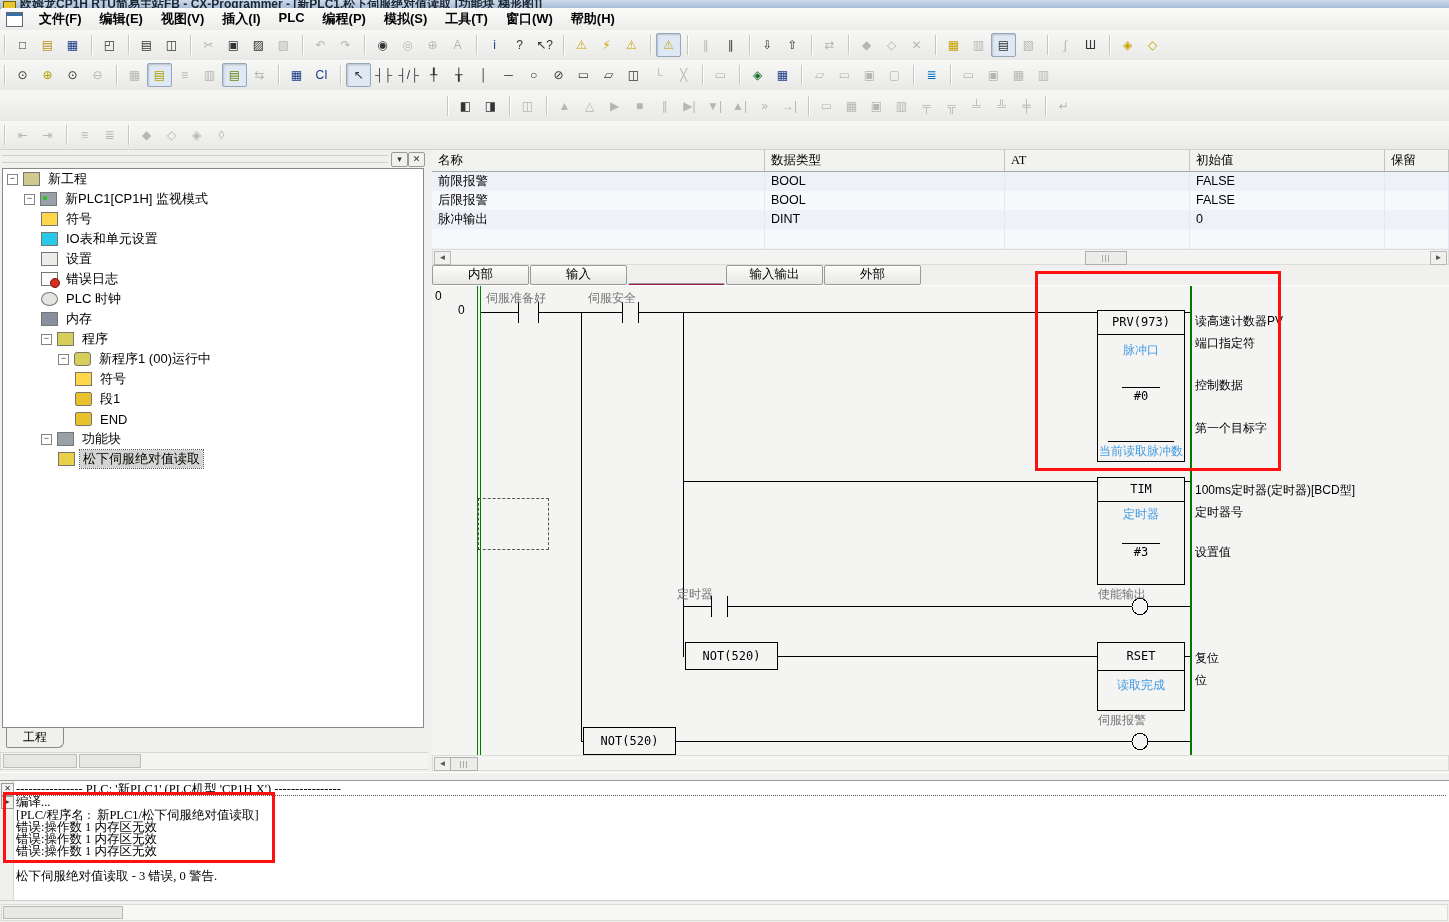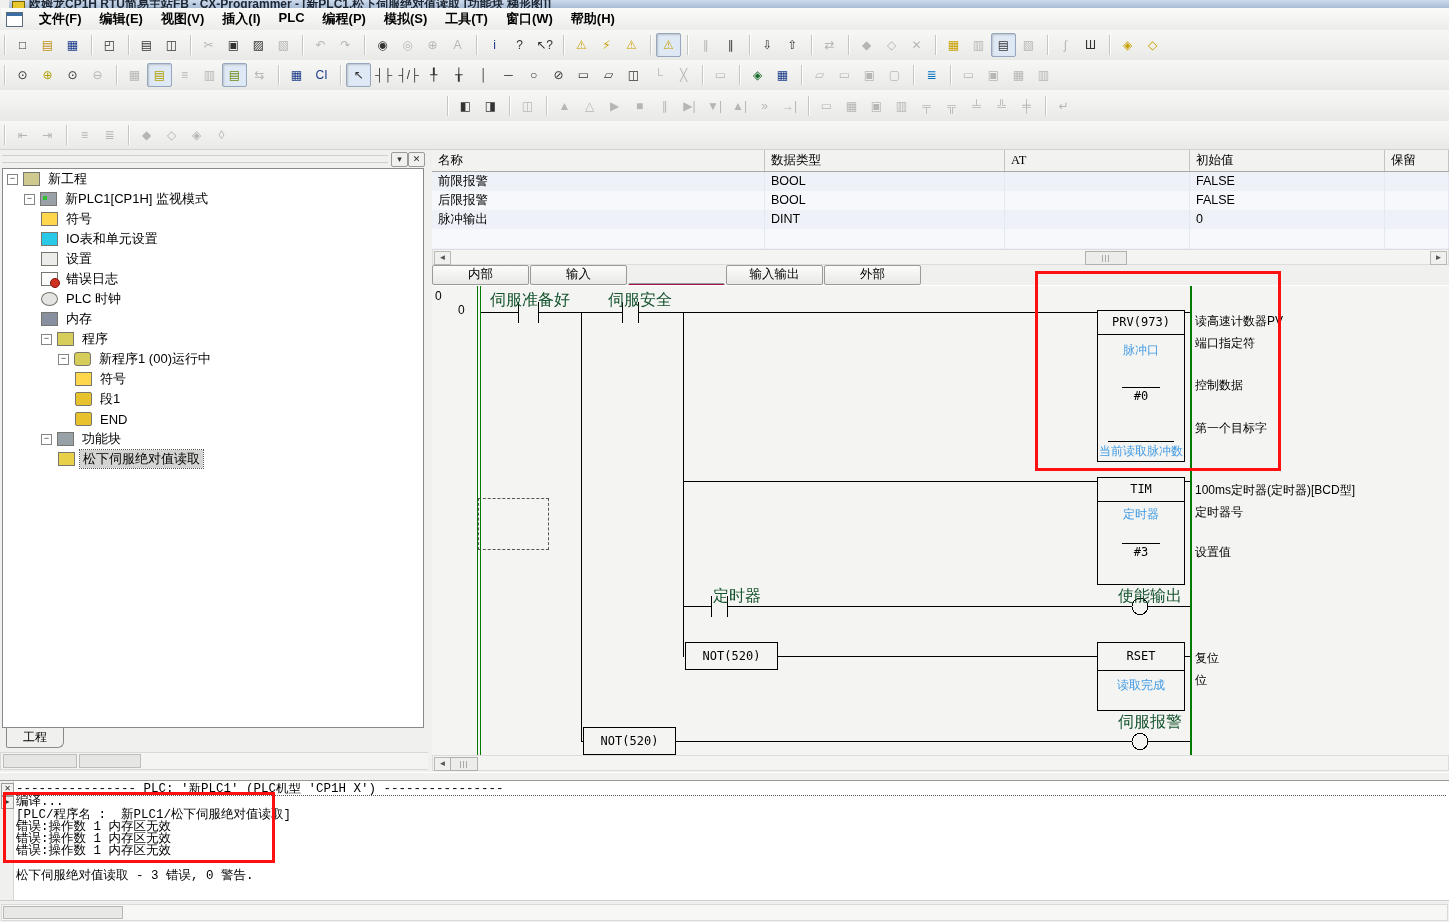--- a/index.html
+++ b/index.html
@@ -1,19 +1,19 @@
 <!DOCTYPE html>
 <html><head>
 <meta charset="utf-8">
 <style>
   html,body{margin:0;padding:0;background:#888;}
   .root{position:relative;width:1449px;height:922px;background:#f0f0ee;overflow:hidden;
         font-family:"Liberation Sans","DejaVu Sans",sans-serif;color:#000;}
   
-  .titlebar{position:absolute;left:9px;top:0;right:0;height:8px;background:linear-gradient(#cddaeb,#a9bdd6);
+  .titlebar{position:absolute;left:0;top:0;right:0;height:8px;background:linear-gradient(#cddaeb,#a9bdd6);
             border-bottom:1px solid #8fa3bb;overflow:hidden;}
   .titlebar .ticon{position:absolute;left:3px;top:1px;width:11px;height:9px;background:#e8c830;border:1px solid #7a6200;}
   .titlebar .ttext{position:absolute;left:20px;top:-4px;font-size:12px;font-weight:bold;color:#1c2633;white-space:nowrap;}
   
   .menubar{position:absolute;left:1px;top:8px;right:0;height:22px;background:linear-gradient(#fbfbfa,#ececea);
            border-bottom:1px solid #d6d6d4;display:flex;align-items:center;font-weight:bold;}
   .child-icon{width:15px;height:13px;margin:0 7px 0 5px;border:1px solid #5a6a7a;background:#fff;position:relative;}
   .child-icon::before{content:"";position:absolute;left:0;top:0;right:0;height:3px;background:#3a6ea5;}
   .menu-item{padding:2px 9px;font-size:13px;white-space:nowrap;}
   
@@ -88,21 +88,21 @@
   
   .vartabs{position:absolute;left:432px;top:265px;width:1017px;height:20px;display:flex;}
   .vartab{width:95px;height:18px;margin-right:1px;background:linear-gradient(#fcfcfa,#e8e8e6);
           border:1px solid #9a9a98;border-radius:2px;font-size:12.5px;text-align:center;line-height:17px;}
   .vartab.active{margin-top:18px;height:17px;background:#be185d;box-shadow:inset 1px 1px 2px rgba(0,0,0,.2);}
   
   .ladder{position:absolute;left:432px;top:285px;width:1017px;height:470px;background:#f4f4f3;
           border-top:1px solid #fff;overflow:hidden;}
   .ladder svg{position:absolute;left:0;top:0;}
   .lmargin{position:absolute;font-size:12px;color:#000;}
-  .llabel{position:absolute;width:84px;text-align:right;font-size:16px;color:#14532d;white-space:nowrap;}
+  .llabel{position:absolute;width:84px;text-align:left;font-size:12px;color:#737373;white-space:nowrap;}
   .lblock{position:absolute;border:1px solid #000;background:#f4f4f3;box-sizing:border-box;}
   .lblock .btitle{height:23px;border-bottom:1px solid #000;text-align:center;font-size:12px;line-height:22px;
                   font-family:"DejaVu Sans Mono",monospace;}
   .bop{position:absolute;left:0;width:100%;text-align:center;font-size:12px;color:#3f9ae4;white-space:nowrap;}
   .bopnum{position:absolute;left:0;width:100%;text-align:center;font-size:12px;color:#000;
           font-family:"DejaVu Sans Mono",monospace;}
   .opline{position:absolute;left:24px;right:24px;border-top:1px solid #000;}
   .notbox{position:absolute;width:93px;height:28px;border:1px solid #000;background:#f4f4f3;text-align:center;
           font-size:12px;line-height:26px;font-family:"DejaVu Sans Mono",monospace;box-sizing:border-box;}
   .lcomment{position:absolute;left:763px;font-size:12px;color:#000;white-space:nowrap;}
@@ -112,21 +112,21 @@
   
   .redrect{position:absolute;border:3px solid #ff1010;z-index:40;pointer-events:none;}
   .rr1{left:1035px;top:271px;width:240px;height:194px;}
   .rr2{left:3px;top:792px;width:266px;height:65px;}
   
   .output{position:absolute;left:0;top:780px;right:0;height:120px;background:#fff;border-top:1px solid #9a9a98;}
   .outbar{position:absolute;left:0;top:0;width:13px;bottom:0;background:#f0f0ee;border-right:1px solid #d8d8d6;}
   .outbtn{position:absolute;left:1px;width:11px;height:11px;background:#f0f0ee;border:1px solid #9a9a98;
           font-size:8px;line-height:10px;text-align:center;color:#333;}
   .outtext{position:absolute;left:16px;top:2px;right:2px;bottom:0;overflow:hidden;}
-  .oline{font-size:12.5px;line-height:12.3px;height:12.3px;white-space:pre;font-family:Liberation Mono, monospace;}
+  .oline{font-size:12.5px;line-height:12.3px;height:12.3px;white-space:pre;font-family:Liberation Serif, serif;}
   .oline.first{border-bottom:1px dotted #555;width:1430px;}
   
   .bstrip{position:absolute;left:0;top:900px;right:0;height:22px;background:#f0f0ee;border-top:1px solid #cfcfcd;}
   .btrack{position:absolute;left:1px;right:1px;top:3px;height:15px;background:#f7f7f5;border:1px solid #dadad8;}
   .bthumb{position:absolute;left:1px;top:1px;width:118px;height:11px;background:#e8e8e6;border:1px solid #b8b8b6;}
 </style>
 </head>
 <body>
 
 <div class="root">

